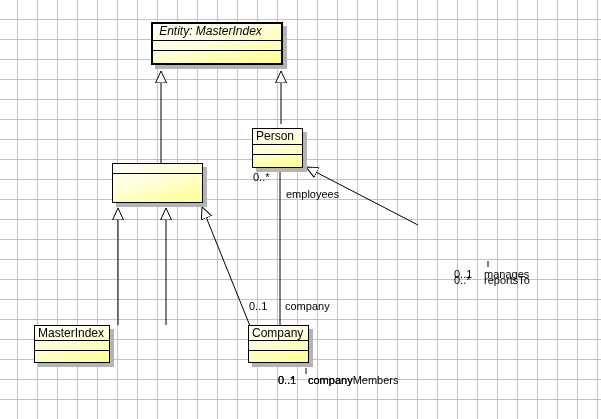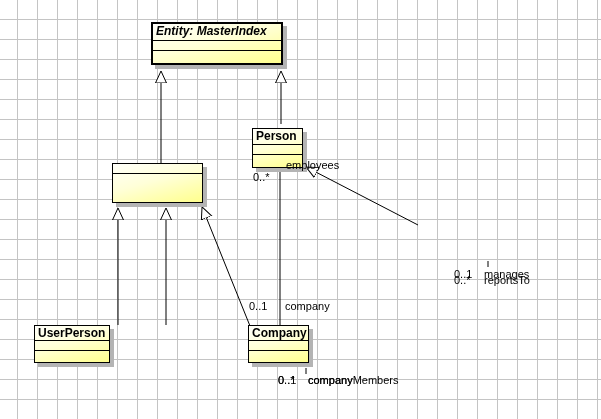--- a/index.html
+++ b/index.html
@@ -20,26 +20,27 @@
   .cls{
     position:absolute;
     box-sizing:border-box;
     border:1px solid #000;
     background:linear-gradient(165deg,#fffffa 0%,#ffffd8 45%,#ffff8c 100%);
     box-shadow:4px 4px 0 #b4b4b4;
   }
   .cls .nm{
     box-sizing:content-box;
     border-bottom:1px solid #000;
-    font-weight:bold;
+    font-weight:normal;
     font-size:12px;
     line-height:13px;
     padding:1px 16px 0 3px;
     white-space:nowrap;
     overflow:hidden;
+    text-align:center;
   }
   .cls.abstract .nm{font-style:italic;}
   .cls .attrs{border-bottom:1px solid #000;}
   .cls .ops{}
   .lbl{
     position:absolute;
     font-size:11px;
     line-height:13px;
     white-space:nowrap;
   }
@@ -79,34 +80,34 @@
     <div class="ops"></div>
   </div>
 
   <div class="cls abstract" style="left:112px;top:163px;width:91px;height:40px">
     <div class="attrs" style="height:9px"></div>
     <div class="ops"></div>
   </div>
 
 
   <div class="cls" style="left:34px;top:325px;width:76px;height:38px">
-    <div class="nm" style="height:13px">UserPerson</div>
+    <div class="nm" style="height:13px">MasterIndex</div>
     <div class="attrs" style="height:9px"></div>
     <div class="ops"></div>
   </div>
 
 
   <div class="cls" style="left:248px;top:325px;width:61px;height:38px">
     <div class="nm" style="height:13px">Company</div>
     <div class="attrs" style="height:9px"></div>
     <div class="ops"></div>
   </div>
 
   <div class="lbl" style="left:253px;top:171px">0..*</div>
-  <div class="lbl" style="left:286px;top:159px">employees</div>
+  <div class="lbl" style="left:286px;top:188px">employees</div>
 
   <div class="lbl" style="left:249px;top:300px">0..1</div>
   <div class="lbl" style="left:285px;top:300px">company</div>
 
   <div class="lbl" style="left:278px;top:374px">
     <span class="m">0..*</span><span>companyMembers</span>
   </div>
   <div class="lbl" style="left:278px;top:374px">
     <span class="m">0..1</span><span>company</span>
   </div>

